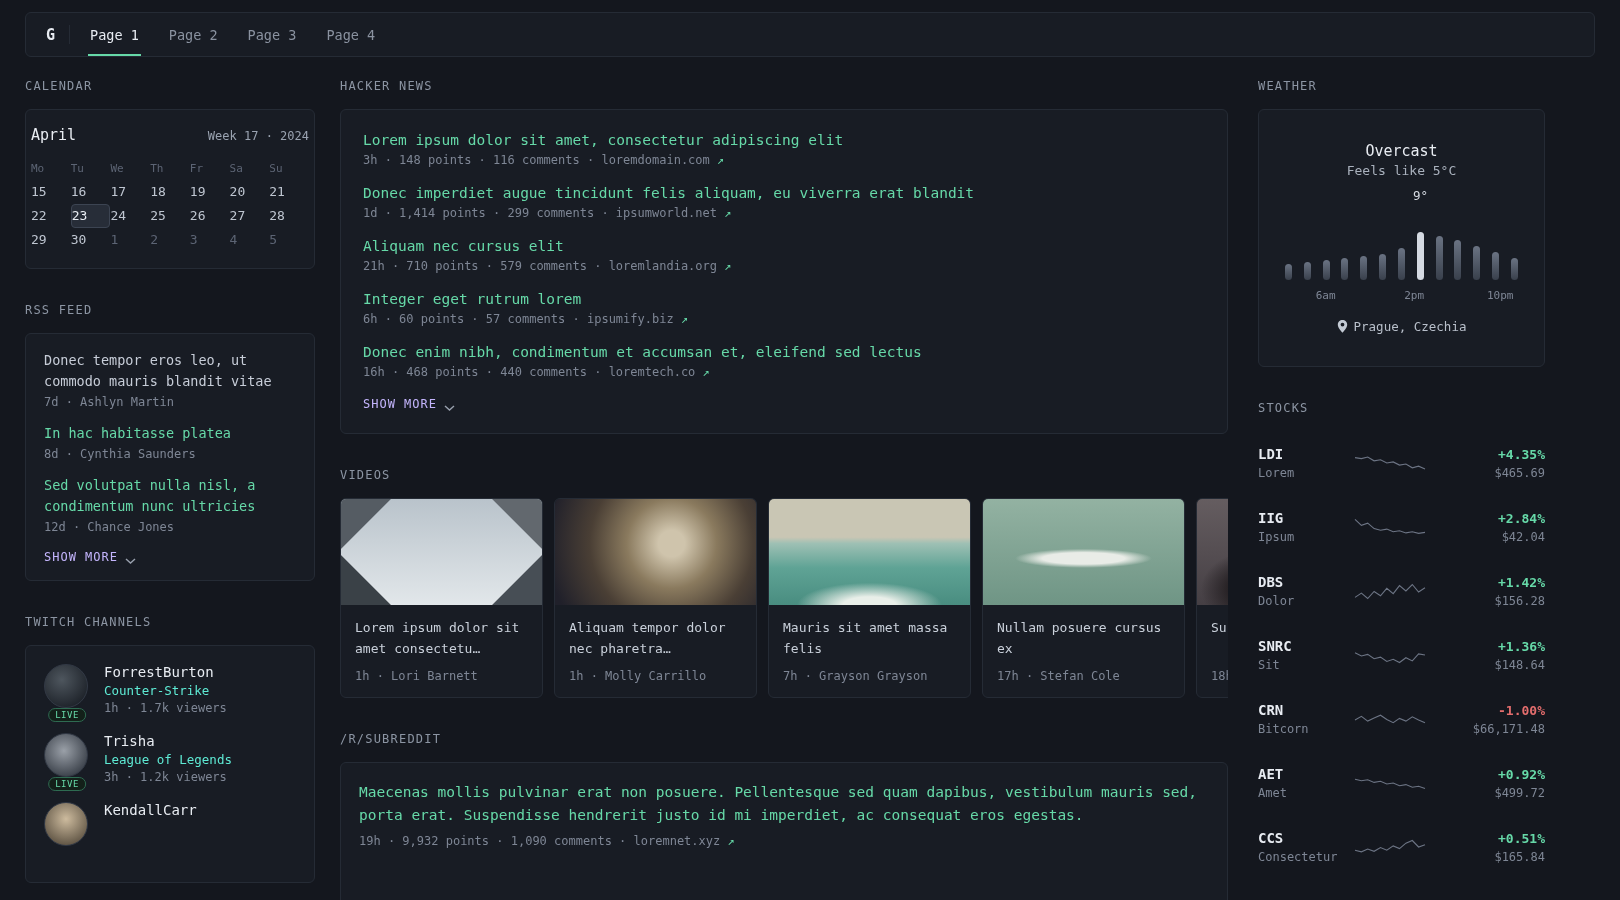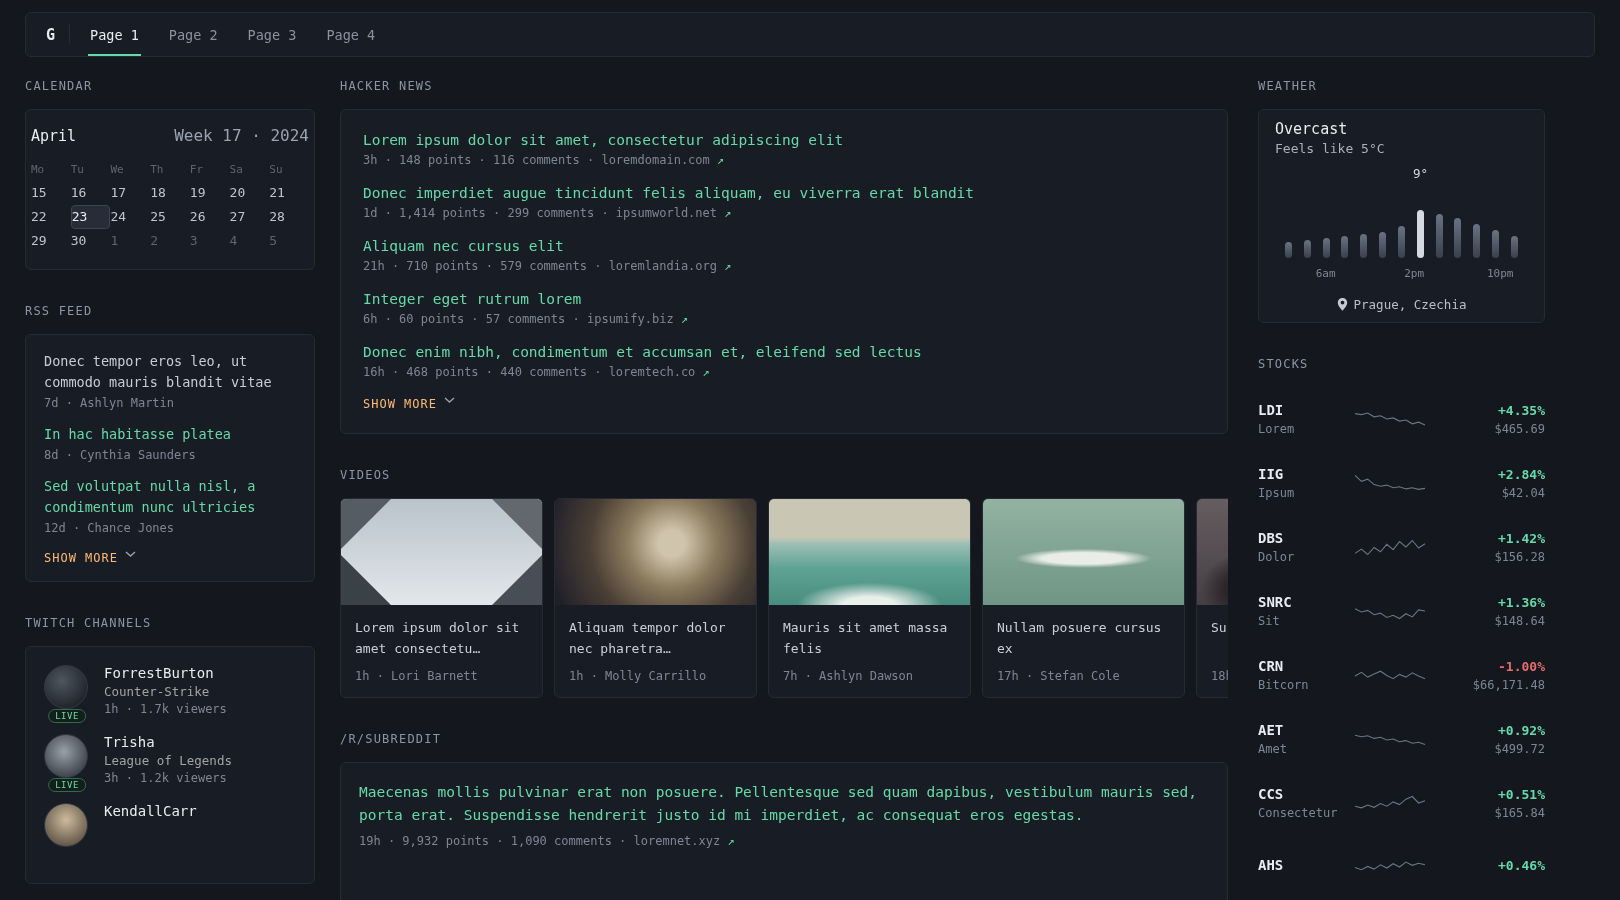--- a/index.html
+++ b/index.html
@@ -23,47 +23,47 @@
   .col-mid{width:888px;flex:none;margin-left:25px}
   .col-right{width:287px;flex:none;margin-left:30px}
   .section{margin-bottom:34px}
   .section-title{font-size:12px;letter-spacing:1.2px;color:#8c95a3;margin-bottom:16px}
   .card{background:var(--card);border:1px solid var(--border);border-radius:6px}
 
   
   .cal{padding:16px 5px}
   .cal-head{display:flex;justify-content:space-between;align-items:baseline;margin-bottom:16px}
   .cal-month{font-size:15px;color:var(--bright)}
-  .cal-week{font-size:16px;color:#9aa3b1}
+  .cal-week{font-size:12px;color:#9aa3b1}
   .cal-grid{display:grid;grid-template-columns:repeat(7,1fr);text-align:left}
   .cal-dh{font-size:11px;color:var(--dimmer);line-height:18px;margin-bottom:2px}
   .cal-cell{font-size:13px;color:#bfc6d1;line-height:24px;height:24px;border-radius:4px}
   .cal-cell.dim{color:var(--dimmer)}
   .cal-cell.selected{background:#272d38;border:1px solid #3c4452;color:var(--bright);line-height:22px}
 
   
   .rss{padding:16px 18px}
   .rss-item{margin-bottom:14px}
   .rss-title{font-size:13.5px;line-height:21px;color:var(--accent);cursor:pointer}
   .rss-item.read .rss-title{color:#c7cdd8}
   .feed-meta{font-size:12px;color:var(--dim);margin-top:3px}
-  .show-more{display:flex;align-items:flex-start;gap:7px;font-size:12px;letter-spacing:1px;color:#fdba74;cursor:pointer;margin-top:16px}
+  .show-more{display:flex;align-items:flex-end;gap:7px;font-size:12px;letter-spacing:1px;color:#c4b5fd;cursor:pointer;margin-top:16px}
 
   
   .twitch{padding:18px}
   .channel{display:flex;gap:14px;margin-bottom:18px;cursor:pointer}
   .avatar-wrap{position:relative;flex:none;width:46px}
   .avatar{width:44px;height:44px;border-radius:50%;border:1px solid #323945}
   .av-0{background:radial-gradient(circle at 40% 35%,#4e565e,#20252c 75%)}
   .av-1{background:radial-gradient(circle at 45% 40%,#9aa0a8,#3a4049 78%)}
   .av-2{background:radial-gradient(circle at 50% 38%,#cdbb9e,#5f5444 80%)}
   .live-badge{position:absolute;left:50%;transform:translateX(-50%);bottom:-7px;font-size:9px;letter-spacing:.5px;color:var(--accent);background:#132019;border:1px solid #2e6b51;border-radius:8px;padding:1px 6px}
   .live-badge:empty{display:none}
   .ch-name{font-size:14px;color:var(--bright)}
-  .ch-game{font-size:12.5px;color:#a3a3a3;margin-top:3px}
+  .ch-game{font-size:12.5px;color:#5eead4;margin-top:3px}
   .ch-meta{font-size:12px;color:var(--dim);margin-top:3px}
 
   
   .hn{padding:22px}
   .hn-item{margin-bottom:18px}
   .hn-title{font-size:14.5px;color:var(--accent);cursor:pointer}
   .hn-meta{font-size:12px;color:var(--dim);margin-top:5px}
   .arrow{color:var(--accent)}
 
   
@@ -89,21 +89,21 @@
   .v-body{padding:12px 14px 14px}
   .v-title{font-size:13px;line-height:21px;color:#c9d0da;height:42px;overflow:hidden}
   .v-meta{font-size:12px;color:var(--dim);margin-top:10px;white-space:nowrap;overflow:hidden}
 
   
   .sub{padding:18px;min-height:160px}
   .sub-title{font-size:14.5px;line-height:23px;color:var(--accent);cursor:pointer}
   .sub-meta{font-size:12px;color:var(--dim);margin-top:7px}
 
   
-  .weather{padding:10px 16px;}
+  .weather{padding:32px 16px;text-align:center}
   .w-cond{font-size:15px;color:var(--bright)}
   .w-feels{font-size:13px;color:#a9b1bd;margin-top:3px}
   .w-chart{position:relative;height:72px;margin:30px 10px 0;display:flex;align-items:flex-end;justify-content:space-between}
   .wbar{width:7px;border-radius:4px;background:linear-gradient(180deg,#6a7383,#39404c)}
   .wbar.hi{background:#d5dae2}
   .w-temp-label{position:absolute;top:-20px;font-size:12.5px;color:#d5dae2;transform:translateX(-50%)}
   .w-times{position:relative;height:14px;margin-top:9px;font-size:11px;color:var(--dim)}
   .w-times span{position:absolute;transform:translateX(-50%)}
   .w-times span:nth-child(1){left:20%}
   .w-times span:nth-child(2){left:55%}
@@ -291,21 +291,21 @@
           <div class="thumb thumb-1"></div>
           <div class="v-body">
             <div class="v-title">Aliquam tempor dolor nec pharetra…</div>
             <div class="v-meta">1h · Molly Carrillo</div>
           </div>
         </div>
         <div class="video-card">
           <div class="thumb thumb-2"></div>
           <div class="v-body">
             <div class="v-title">Mauris sit amet massa felis</div>
-            <div class="v-meta">7h · Ashlyn Dawson</div>
+            <div class="v-meta">7h · Grayson Grayson</div>
           </div>
         </div>
         <div class="video-card">
           <div class="thumb thumb-3"></div>
           <div class="v-body">
             <div class="v-title">Nullam posuere cursus ex</div>
             <div class="v-meta">17h · Stefan Cole</div>
           </div>
         </div>
         <div class="video-card">

